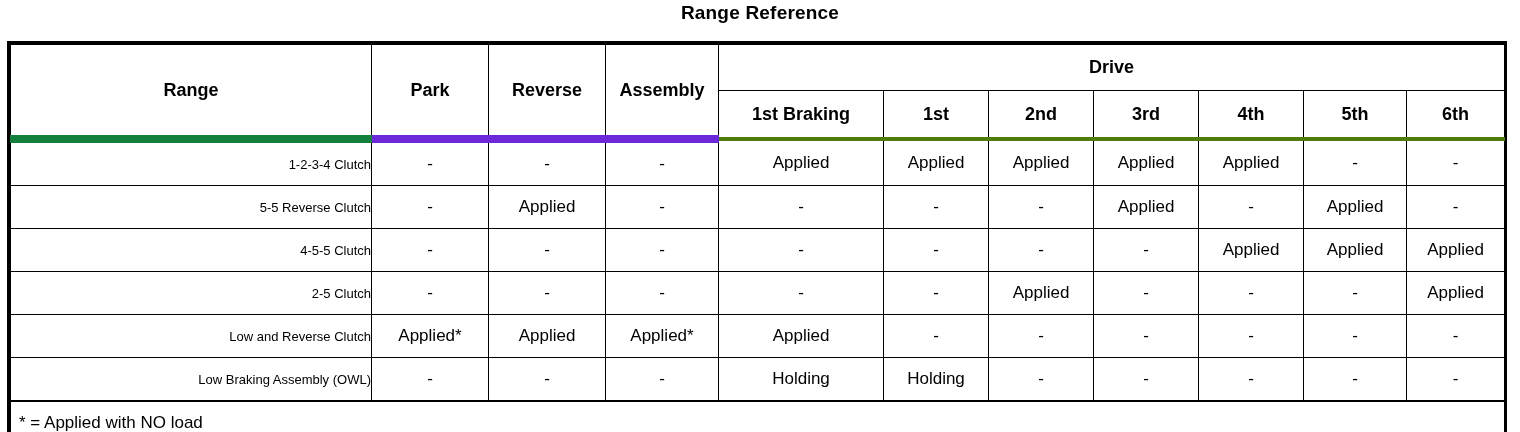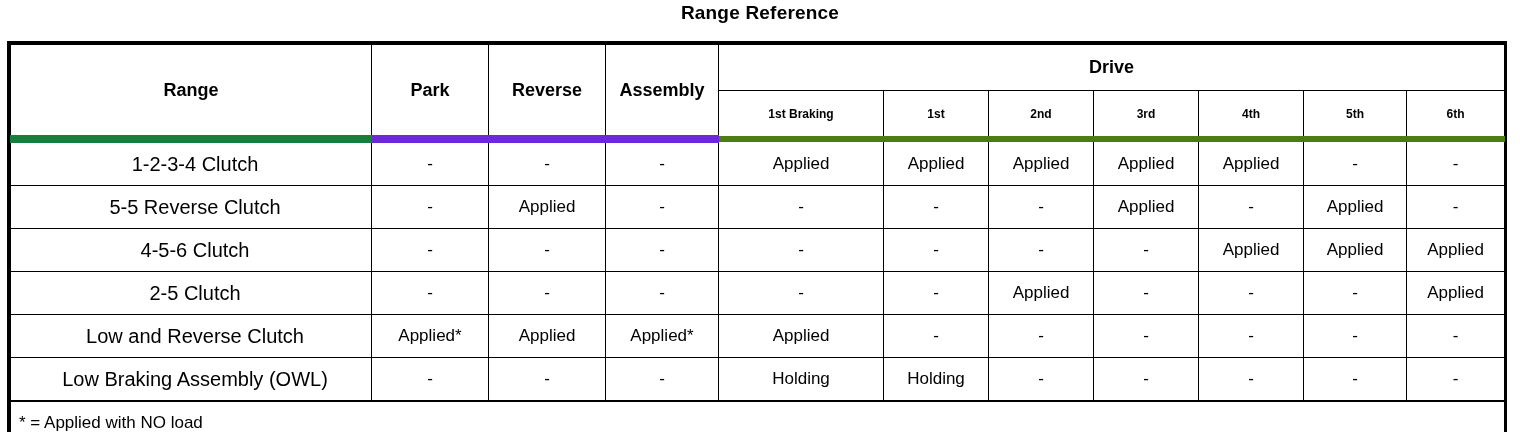--- a/index.html
+++ b/index.html
@@ -47,32 +47,32 @@
     border-bottom:1px solid #000;
   }
   .range-head{
     height:90px;
     font-size:18px;
     border-bottom:8px solid #15803d;
     text-align:center;
   }
   .sub-head{
     height:45px;
-    font-size:12px;
-    border-bottom:6px solid #4d7c0f;
+    font-size:18px;
+    border-bottom:4px solid #4d7c0f;
   }
   .pnr-head{
     height:90px;
     font-size:18px;
     border-bottom:8px solid #6d28d9;
   }
   .rowlabel{
-    text-align:center;
+    text-align:right;
     padding-left:8px;
-    font-size:20px;
+    font-size:13px;
   }
   tbody td{height:42px;}
   tbody tr.datarow td{border-top:1px solid #000;border-bottom:1px solid #000;}
   .footnote td{
     text-align:left;
     padding-left:8px;
     height:42px;
     border-top:2px solid #000;
     font-size:17px;
   }
@@ -150,21 +150,21 @@
           <td>-</td>
           <td>-</td>
           <td>-</td>
           <td>-</td>
           <td>Applied</td>
           <td>-</td>
           <td>Applied</td>
           <td>-</td>
         </tr>
         <tr class="datarow">
-          <td class="rowlabel">4-5-6 Clutch</td>
+          <td class="rowlabel">4-5-5 Clutch</td>
           <td>-</td>
           <td>-</td>
           <td>-</td>
           <td>-</td>
           <td>-</td>
           <td>-</td>
           <td>-</td>
           <td>Applied</td>
           <td>Applied</td>
           <td>Applied</td>

